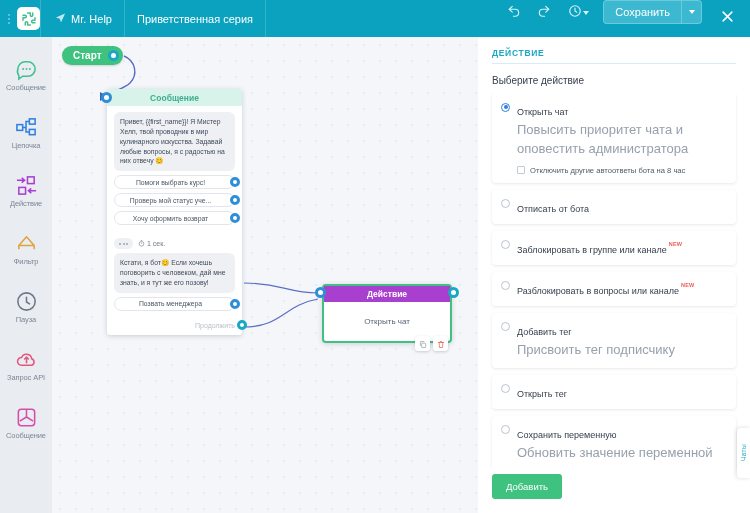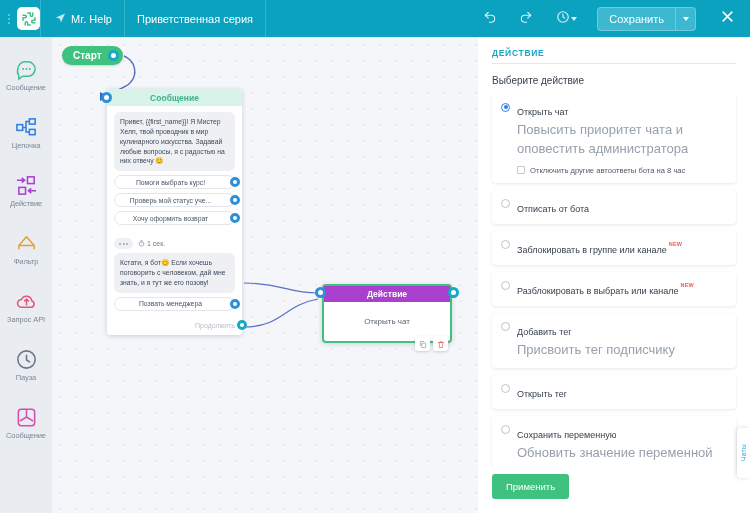--- a/index.html
+++ b/index.html
@@ -30,22 +30,22 @@
   }
   #app-logo svg { width: 16px; height: 16px; }
   .bc-sep { width: 1px; height: 37px; background: rgba(255,255,255,.18); }
   .bc-item {
     display: flex; align-items: center; gap: 5px;
     padding: 0 12px; height: 37px;
     color: #fff; font-size: 11px; white-space: nowrap;
   }
   .bc-item.first { padding-left: 14px; }
   #topbar-right {
-    margin-left: auto; display: flex; align-items: center;
-    gap: 10px; padding-right: 8px;
+    margin-left: auto; display: flex; 
+    gap: 4px; padding-right: 8px;
   }
   .tb-btn {
     width: 26px; height: 26px; border-radius: 4px;
     display: flex; align-items: center; justify-content: center;
     color: #d6f2f8;
   }
   .tb-btn svg { width: 14px; height: 14px; }
   #history-btn { width: 34px; gap: 1px; }
   .caret-d {
     width: 0; height: 0; border-left: 3px solid transparent;
@@ -395,36 +395,36 @@
       <svg viewBox="0 0 24 24" fill="none" stroke="#e0a23f" stroke-width="1.6" stroke-linejoin="round">
         <path d="M12 5L4 14h16L12 5z"></path>
           <path d="M4 14v4M20 14v4"></path>
       </svg>
     </span>
     <span class="side-label">Фильтр</span>
   </div>
 
   <div class="side-item">
     <span class="side-icon">
+      <svg viewBox="0 0 24 24" fill="none" stroke="#6b7785" stroke-width="1.6" stroke-linecap="round">
+        <circle cx="12" cy="12" r="9"></circle>
+          <path d="M12 7.5v5l3.2 2"></path>
+      </svg>
+    </span>
+    <span class="side-label">Пауза</span>
+  </div>
+
+  <div class="side-item">
+    <span class="side-icon">
       <svg viewBox="0 0 24 24" fill="none" stroke="#e05a7f" stroke-width="1.6" stroke-linecap="round">
         <path d="M6.5 18a4 4 0 0 1 .3-8 5.5 5.5 0 0 1 10.6 1.2A3.6 3.6 0 0 1 17.5 18H6.5z"></path>
         <path d="M12 9.5v6M10 11.5l2-2 2 2"></path>
       </svg>
     </span>
     <span class="side-label">Запрос API</span>
-  </div>
-
-  <div class="side-item">
-    <span class="side-icon">
-      <svg viewBox="0 0 24 24" fill="none" stroke="#6b7785" stroke-width="1.6" stroke-linecap="round">
-        <circle cx="12" cy="12" r="9"></circle>
-          <path d="M12 7.5v5l3.2 2"></path>
-      </svg>
-    </span>
-    <span class="side-label">Пауза</span>
   </div>
 
   <div class="side-item">
     <span class="side-icon">
       <svg viewBox="0 0 24 24" fill="none" stroke="#d44fa8" stroke-width="1.6" stroke-linejoin="round">
         <rect x="3.5" y="3.5" width="17" height="17" rx="3"></rect>
         <path d="M12 3.5v8M12 11.5l7 4.2M12 11.5l-7 4.2"></path>
       </svg>
     </span>
     <span class="side-label">Сообщение</span>
@@ -568,21 +568,21 @@
         <span class="opt-texts">
           <span class="opt-title">Заблокировать в группе или канале</span><span class="badge-new">NEW</span>
         </span>
       </div>
     </div>
 
     <div class="opt">
       <div class="opt-row">
         <span class="radio"></span>
         <span class="opt-texts">
-          <span class="opt-title">Разблокировать в выбрать или канале</span><span class="badge-new">NEW</span>
+          <span class="opt-title">Разблокировать в вопросы или канале</span><span class="badge-new">NEW</span>
         </span>
       </div>
     </div>
 
     <div class="opt">
       <div class="opt-row">
         <span class="radio"></span>
         <span class="opt-texts">
           <span class="opt-title">Добавить тег</span>
           <div class="opt-desc">Присвоить тег подписчику</div>
@@ -615,19 +615,19 @@
         <span class="opt-texts">
           
           
         </span>
       </div>
     </div>
 
   </div>
 
   <div id="panel-footer">
-    <div id="apply-btn">Применить</div>
+    <div id="apply-btn">Добавить</div>
   </div>
 </div>
 
 <div id="side-tab">
   <span id="side-tab-label">Чаты</span>
 </div>
 
 </body></html>

